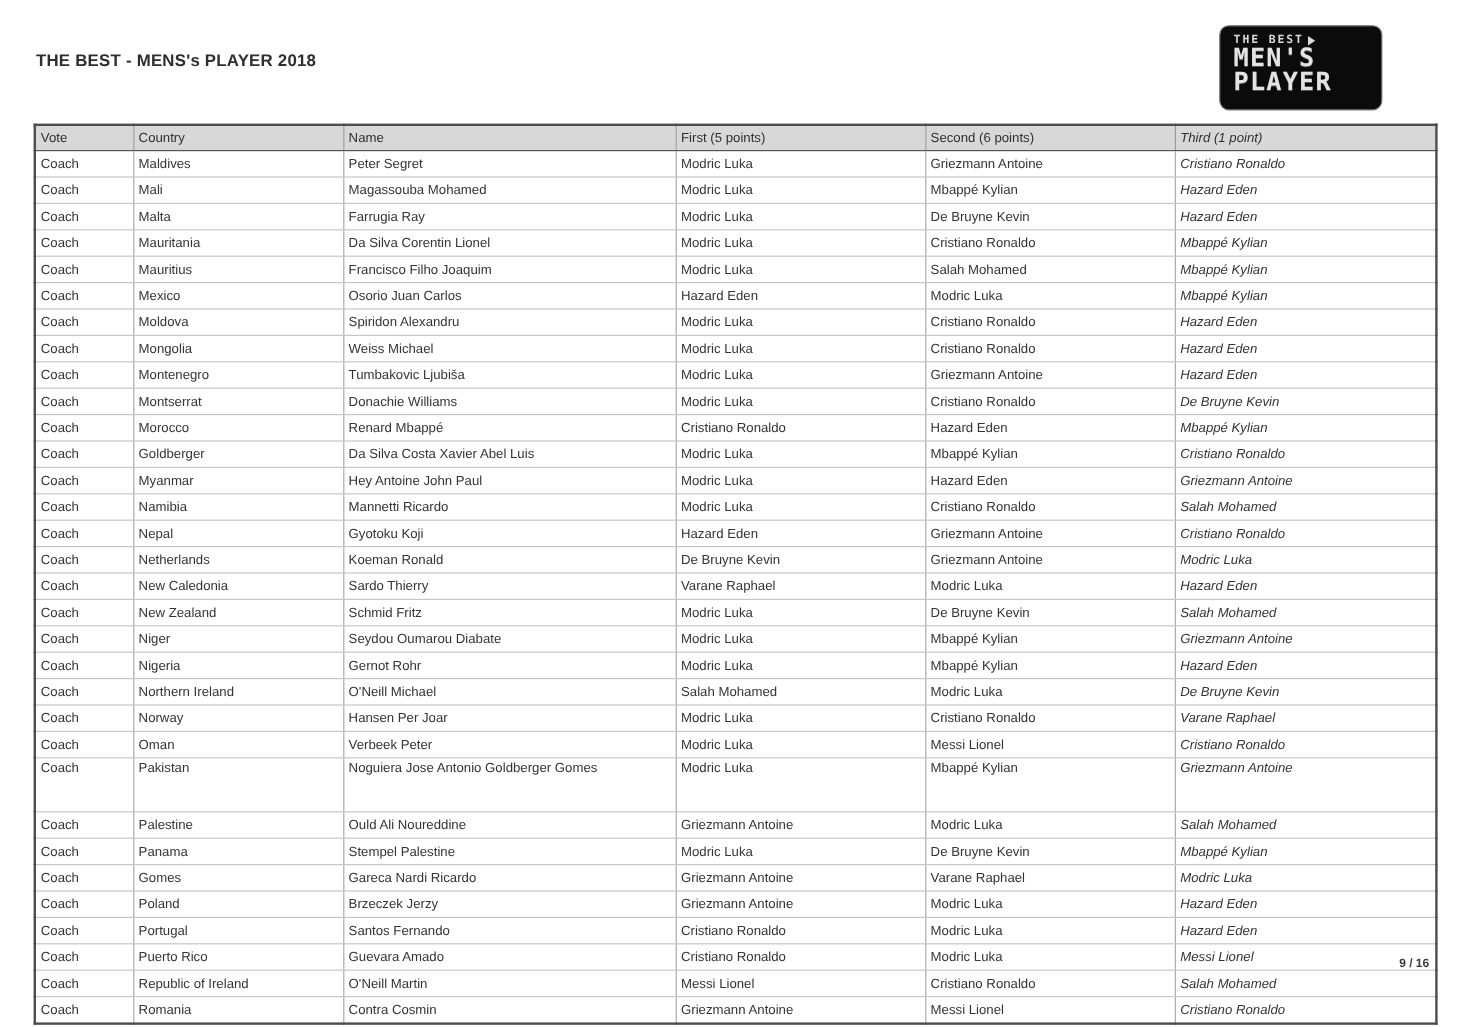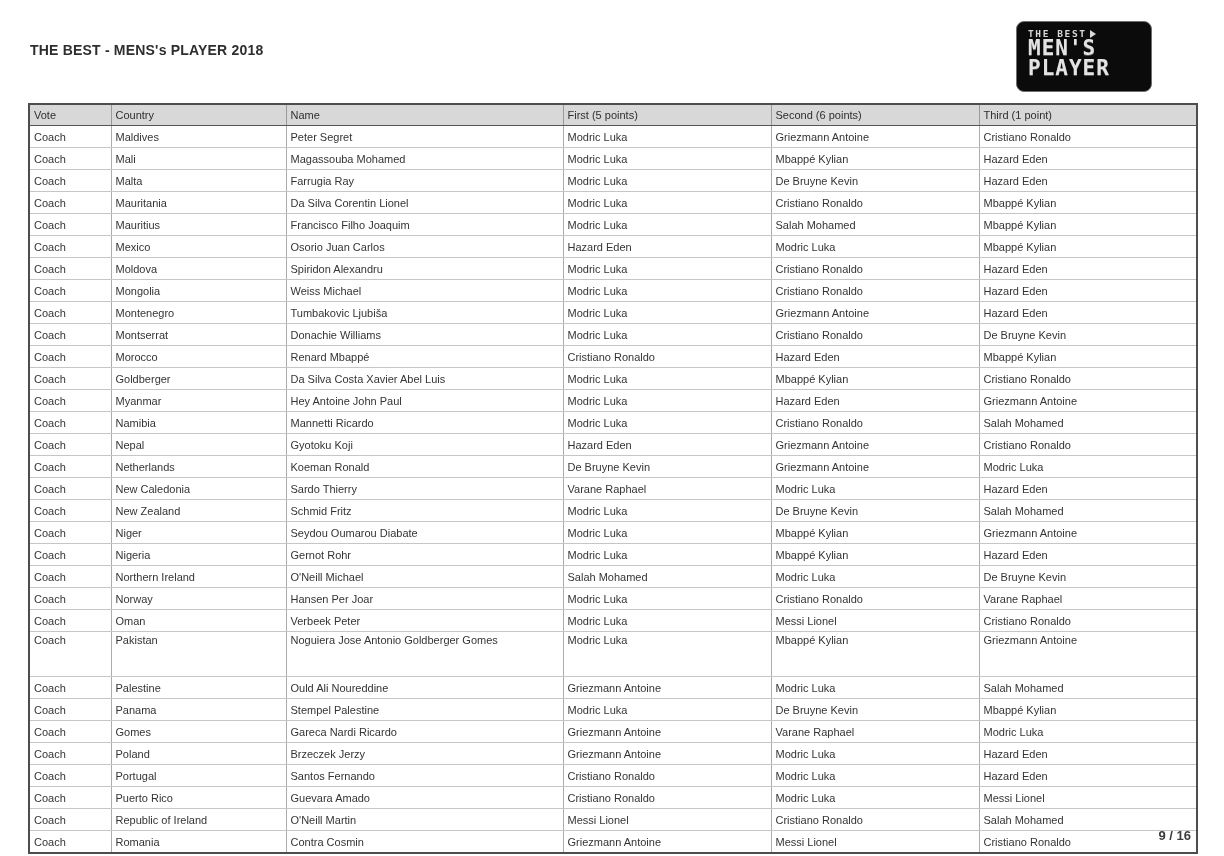--- a/index.html
+++ b/index.html
@@ -68,36 +68,36 @@
   .vote-table td{
     height:21px;
     padding:0 0 0 4px;
     border-right:1px solid #ababab;
     border-bottom:1px solid #c6c6c6;
     background:#ffffff;
     color:#343434;
     overflow:hidden;white-space:nowrap;
     vertical-align:middle;
   }
-  .vote-table th:last-child, .vote-table td:last-child{border-right:none;}
+  .vote-table th:last-child, .vote-table td:last-child{border-right:none;font-style:italic;}
   .vote-table tr.tall td{
     height:42px;
     vertical-align:top;
     padding-top:2px;
   }
   
   col.c-vote{width:82px;}
   col.c-country{width:175px;}
   col.c-name{width:277px;}
   col.c-first{width:208px;}
   col.c-second{width:208px;}
   col.c-third{width:218px;}
   .page-number{
-    position:absolute;right:33px;top:828px;
-    font-size:13px;font-weight:700;color:#3c3c3c;
+    position:absolute;right:33px;top:798px;
+    font-size:10px;font-weight:700;color:#3c3c3c;
   }
 </style>
 </head>
 <body>
 
 <div class="doc-title">THE BEST - MENS's PLAYER 2018</div>
 
 <div class="logo">
   <div class="logo-top">
     <span>THE BEST</span>

